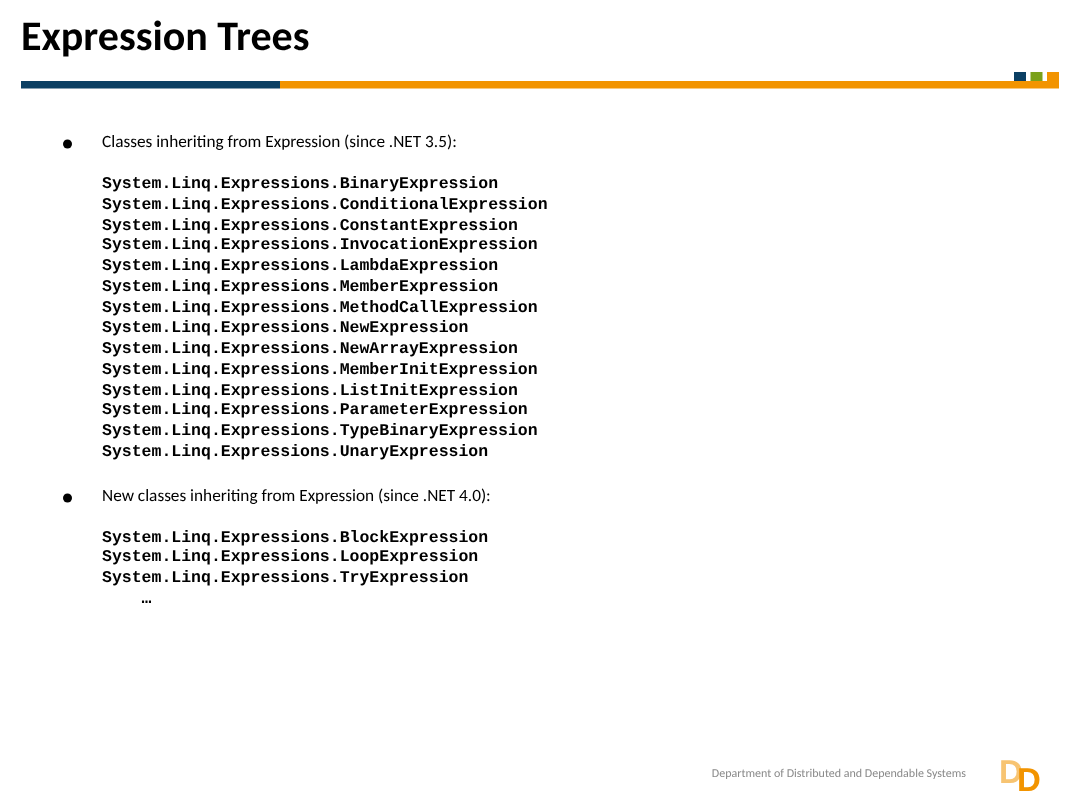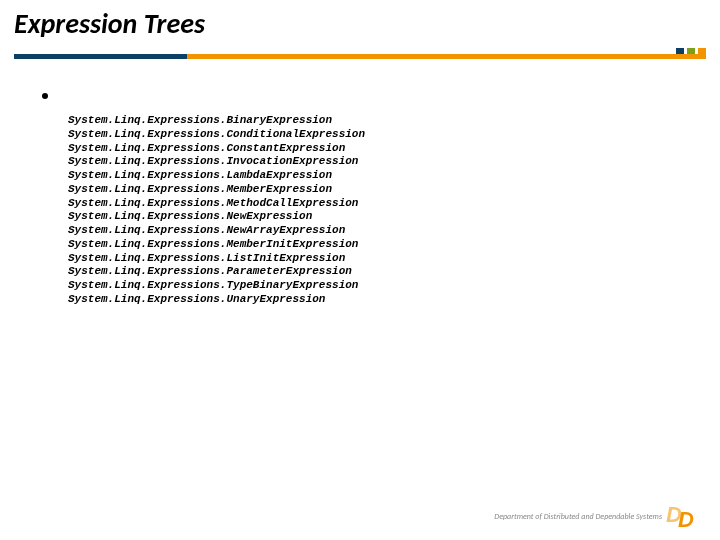--- a/index.html
+++ b/index.html
@@ -1,17 +1,17 @@
 <!DOCTYPE html>
 <html><head>
 <meta charset="utf-8">
 <style>
   * { box-sizing: border-box; margin: 0; padding: 0; }
   html, body { width: 720px; height: 540px; font-family: Calibri, Arial, sans-serif; background: #fff; overflow: hidden; }
-  .slide { position: relative; width: 720px; height: 540px; font-style: italic; }
+  .slide { position: relative; width: 720px; height: 540px; }
   .title {
     position: absolute; left: 14px; top: 6px;
     font-size: 28px; font-weight: 700; color: #000;
   }
   .title-bar-wrap {
     position: absolute; left: 0; top: 48px; width: 720px; height: 18px;
   }
   .title-bar {
     position: absolute; left: 14px; right: 14px; top: 6px; height: 5px;
     background: linear-gradient(to right, #0b3f63 0%, #0b3f63 25%, #f29400 25%, #f29400 100%);
@@ -37,21 +37,21 @@
   .code-block {
     margin-left: 26px; margin-bottom: 14px;
     font-family: "Courier New", Courier, monospace;
     font-size: 11px; font-weight: 700; color: #000;
     line-height: 1.25;
     white-space: pre;
     margin-top: 15px;
   }
   .footer {
     position: absolute; right: 14px; bottom: 10px;
-    display: flex; align-items: center; gap: 4px;
+    display: flex; align-items: center; gap: 22px;
   }
   .footer-text {
     font-size: 8px; color: #8a8a8a; text-align: right; line-height: 1.1;
   }
   .footer-logo {
     position: relative; width: 40px; height: 28px;
   }
   .logo-d {
     position: absolute; font-family: Arial, sans-serif; font-weight: 800;
     font-size: 22px; color: #f29400;
@@ -76,36 +76,45 @@
       <div class="bar-dot d-green"></div>
       <div class="bar-dot d-orange"></div>
     </div>
     <div class="title-bar"></div>
   </div>
 
   <div class="content">
 
     <div class="bullet-row">
       <div class="bullet"></div>
+      <div class="bullet-text">Classes inheriting from Expression (since .NET 3.5):</div>
     </div>
     <div class="code-block">System.Linq.Expressions.BinaryExpression
 System.Linq.Expressions.ConditionalExpression
 System.Linq.Expressions.ConstantExpression
 System.Linq.Expressions.InvocationExpression
 System.Linq.Expressions.LambdaExpression
 System.Linq.Expressions.MemberExpression
 System.Linq.Expressions.MethodCallExpression
 System.Linq.Expressions.NewExpression
 System.Linq.Expressions.NewArrayExpression
 System.Linq.Expressions.MemberInitExpression
 System.Linq.Expressions.ListInitExpression
 System.Linq.Expressions.ParameterExpression
 System.Linq.Expressions.TypeBinaryExpression
 System.Linq.Expressions.UnaryExpression</div>
 
+    <div class="bullet-row">
+      <div class="bullet"></div>
+      <div class="bullet-text">New classes inheriting from Expression (since .NET 4.0):</div>
+    </div>
+    <div class="code-block">System.Linq.Expressions.BlockExpression
+System.Linq.Expressions.LoopExpression
+System.Linq.Expressions.TryExpression
+    …</div>
 
   </div>
 
   <div class="footer">
     <div class="footer-text">Department of
 Distributed and
 Dependable
 Systems</div>
     <div class="footer-logo">
       <div class="logo-d logo-d1">D</div>

